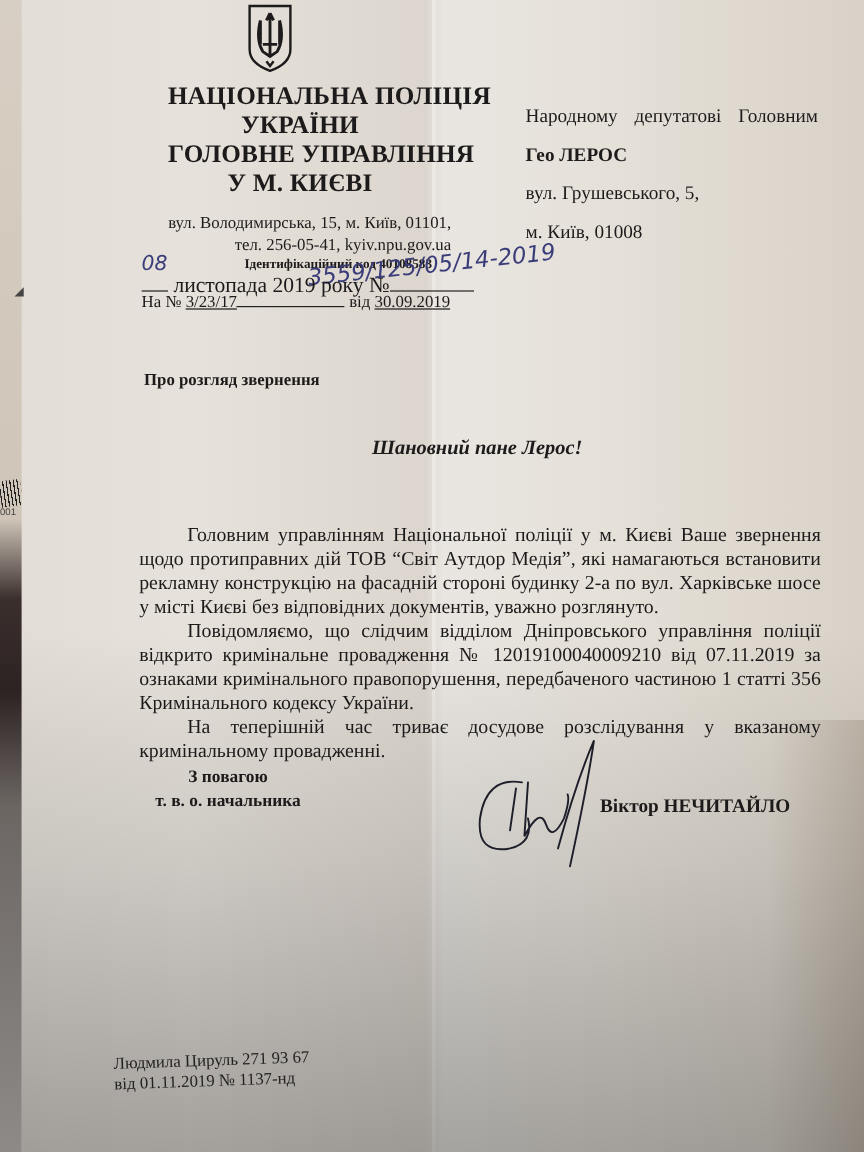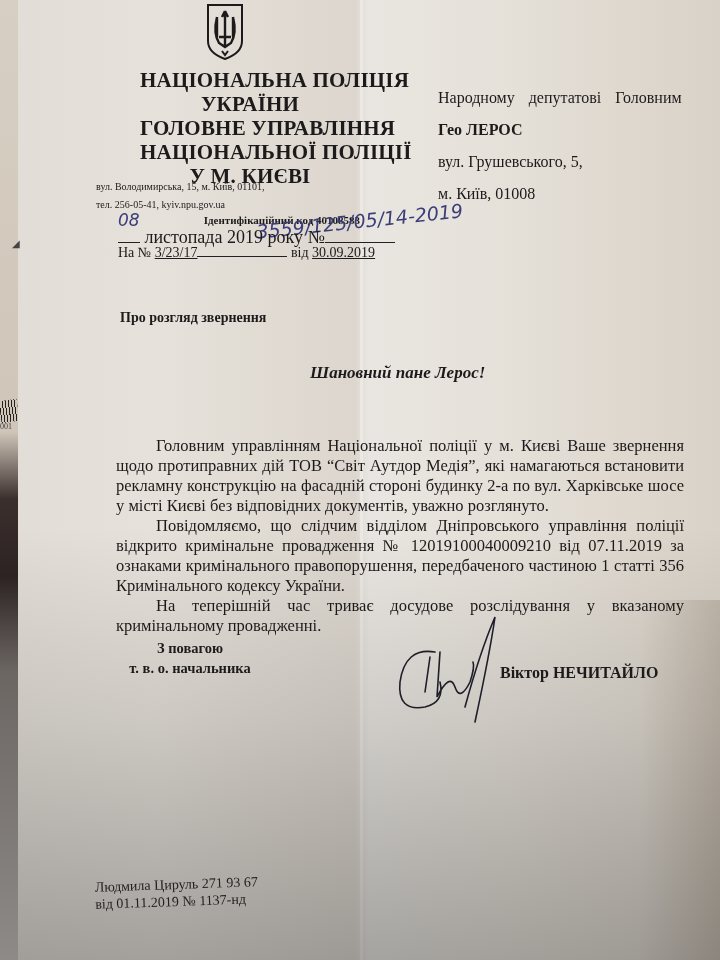--- a/index.html
+++ b/index.html
@@ -11,39 +11,39 @@
   }
   .backdrop-left {
     position:absolute; left:0; top:0; width:30px; height:960px;
     background:linear-gradient(180deg,#d8cfc4 0%,#cfc5b8 45%,#3b2f2d 52%,#2c2322 60%,#6c6663 70%,#8d8a88 100%);
   }
   .barcode {
     position:absolute; left:0; top:400px; width:18px; height:22px;
     background:repeating-linear-gradient(90deg,#222 0 1px,transparent 1px 3px);
     transform:rotate(-8deg);
   }
-  .barcode-num { position:absolute; left:0; top:422px; font-size:8px; color:#444; font-family:Liberation Serif, serif; }
+  .barcode-num { position:absolute; left:0; top:422px; font-size:8px; color:#444; font-family:Liberation Sans, sans-serif; }
   .stray-mark { position:absolute; left:12px; top:238px; font-size:10px; color:#444; }
   .paper {
     position:absolute; left:18px; top:0; width:702px; height:960px;
     background:linear-gradient(90deg,#e2ddd6 0%,#e6e1da 20%,#dcd6ce 48%,#e9e6e1 50%,#e5e0d8 70%,#d9d2c8 100%);
   }
   .paper::after {
     content:""; position:absolute; inset:0;
     background:linear-gradient(180deg,rgba(0,0,0,0) 0%,rgba(0,0,0,0) 55%,rgba(60,60,60,0.15) 75%,rgba(40,40,40,0.35) 100%);
     pointer-events:none;
   }
   .fold { position:absolute; left:342px; top:0; width:3px; height:960px; background:rgba(255,255,255,0.35); }
   .right-shade { position:absolute; right:0; top:600px; width:80px; height:360px; background:linear-gradient(90deg,rgba(0,0,0,0),rgba(120,100,80,0.25)); }
 
   .abs { position:absolute; z-index:2; }
   .emblem { left:205px; top:3px; width:40px; height:58px; }
   .org { left:100px; top:68px; width:260px; text-align:center; font-weight:bold; font-size:21px; line-height:24px; letter-spacing:0.2px; }
   .org div { white-space:nowrap;margin-left:40px; }
-  .addr { left:96px; top:178px; width:260px; text-align:left; font-size:10px; line-height:18px; }
+  .addr { left:116px; top:178px; width:260px; text-align:right; font-size:14px; line-height:18px; }
   .idcode { left:100px; top:214px; width:260px; text-align:right; font-size:11px; font-weight:bold; }
   .dateline { left:118px; top:227px; font-size:18px; white-space:nowrap; }
   .dateline .blank { display:inline-block; width:22px; border-bottom:1px solid #222; }
   .dateline .num { display:inline-block; min-width:70px; border-bottom:1px solid #222; }
   .hand { font-family:"DejaVu Sans",sans-serif; font-style:italic; color:#3b3d7a; font-size:17px; }
   .hand-day { left:118px; top:210px; }
   .hand-num { left:256px; top:210px; transform:rotate(-6deg); font-size:19px; }
   .refline { left:118px; top:245px; font-size:14px; white-space:nowrap; }
   .refline .u { text-decoration:underline; }
   .refline .gap { display:inline-block; width:90px; border-bottom:1px solid #222; }
@@ -80,21 +80,20 @@
 <svg class="abs emblem" viewBox="0 0 40 58">
   <path d="M3 2 H37 V38 Q37 50 20 56 Q3 50 3 38 Z" fill="none" stroke="#1c1a1a" stroke-width="2"></path>
   <path d="M20 8 L20 44 M20 8 L17 14 M20 8 L23 14 M12 14 Q8 30 14 40 L20 44 L26 40 Q32 30 28 14 M12 14 L12 34 M28 14 L28 34 M14 34 H26" fill="none" stroke="#1c1a1a" stroke-width="2.4"></path>
   <path d="M17 48 L20 52 L23 48" fill="none" stroke="#1c1a1a" stroke-width="2"></path>
 </svg>
 
 <div class="abs org">
   <div>НАЦІОНАЛЬНА ПОЛІЦІЯ</div>
   <div>УКРАЇНИ</div>
   <div>ГОЛОВНЕ УПРАВЛІННЯ</div>
-  <div>НАЦІОНАЛЬНОЇ ПОЛІЦІЇ</div>
   <div>У М. КИЄВІ</div>
 </div>
 
 <div class="abs addr">
   <div>вул. Володимирська, 15, м. Київ, 01101,</div>
   <div>тел. 256-05-41, kyiv.npu.gov.ua</div>
 </div>
 <div class="abs idcode">Ідентифікаційний код 40108583</div>
 
 <div class="abs hand hand-day">08</div>

